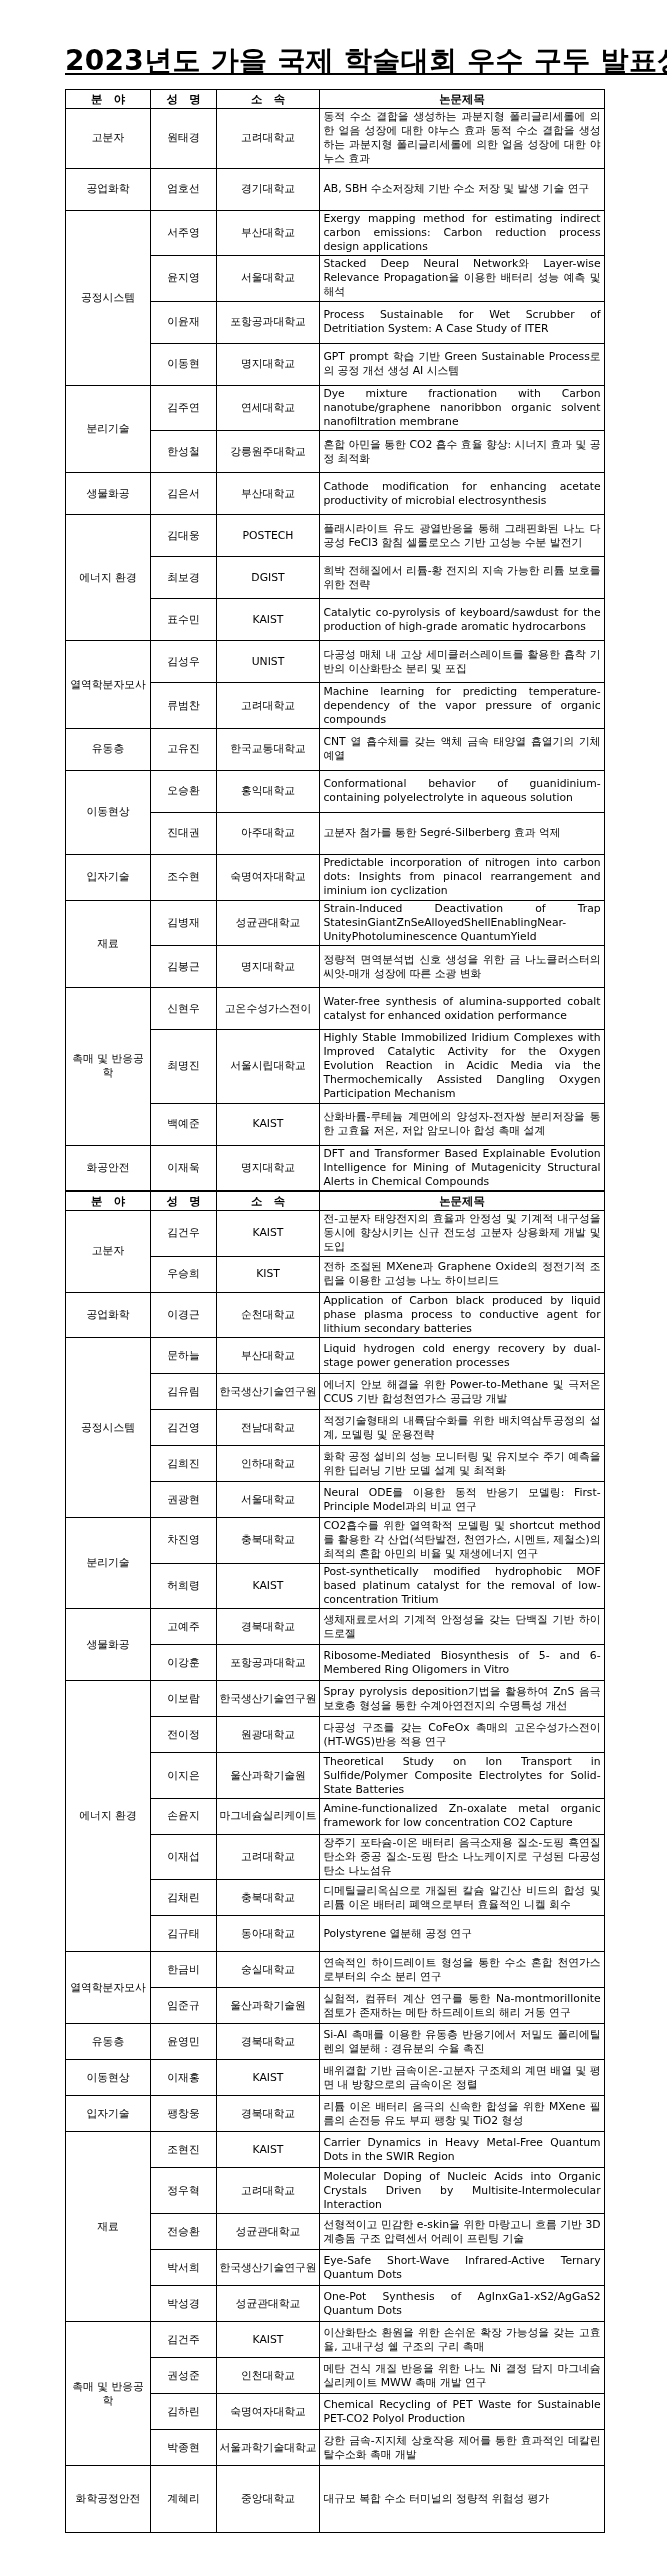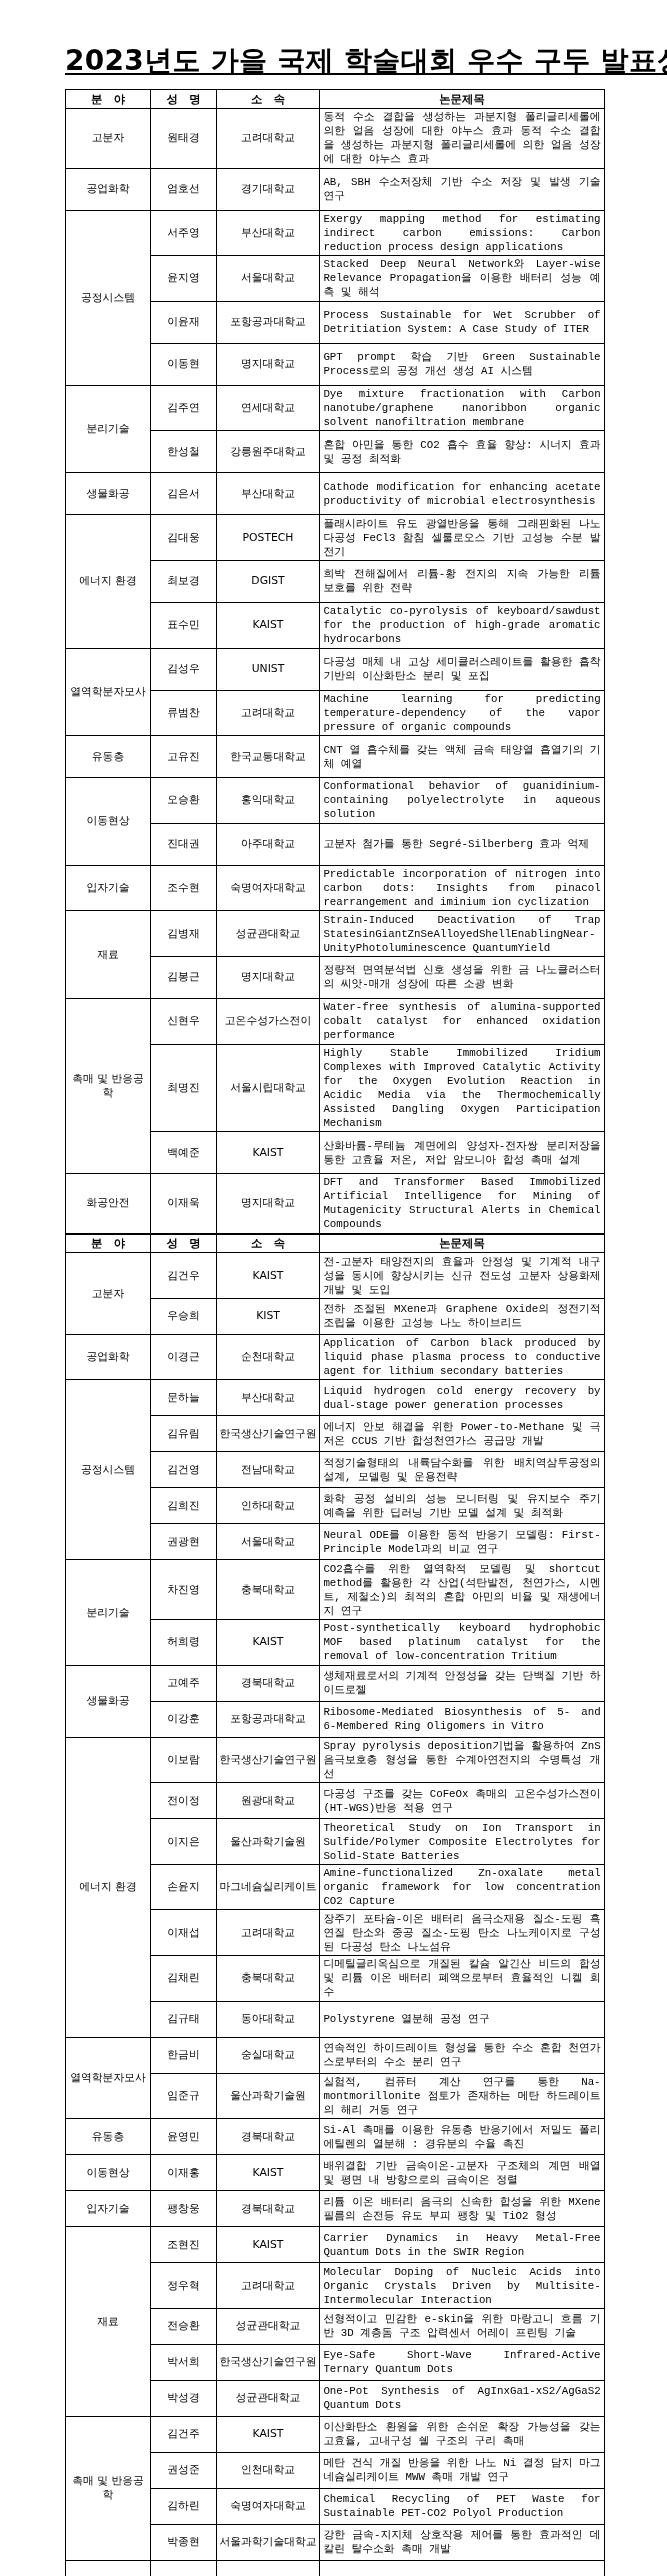--- a/index.html
+++ b/index.html
@@ -56,21 +56,20 @@
   }
   td.field-cell, td.name-cell, td.affiliation-cell {
     text-align: center;
     padding: 1.3px 1.3px;
     word-break: break-all;
   }
   td.paper-title-cell {
     text-align: justify;
     text-justify: inter-word;
     padding: 1.3px 3.4px;
-    font-family: Liberation Mono, monospace;
   }
   tr.group-start td { border-top: 1.3px solid #000; }
 </style>
 </head>
 <body>
 
 <div class="page">
 
   <h1 class="doc-title">2023년도 가을 국제 학술대회 우수 구두 발표상 수상자</h1>
 
@@ -214,21 +213,21 @@
         </tr>
         <tr>
           <td class="name-cell">백예준</td>
           <td class="affiliation-cell">KAIST</td>
           <td class="paper-title-cell">산화바륨-루테늄 계면에의 양성자-전자쌍 분리저장을 통한 고효율 저온, 저압 암모니아 합성 촉매 설계</td>
         </tr>
         <tr class="group-start">
           <td rowspan="1" class="field-cell">화공안전</td>
           <td class="name-cell">이재욱</td>
           <td class="affiliation-cell">명지대학교</td>
-          <td class="paper-title-cell">DFT and Transformer Based Immobilized Artificial Intelligence for Mining of Mutagenicity Structural Alerts in Chemical Compounds</td>
+          <td class="paper-title-cell">DFT and Transformer Based Explainable Evolution Intelligence for Mining of Mutagenicity Structural Alerts in Chemical Compounds</td>
         </tr>
       </tbody>
   </table>
 
 
   <table id="table2" class="awards-table table-compact">
     <colgroup>
       <col class="c-field">
         <col class="c-name">
         <col class="c-affil">
@@ -288,21 +287,21 @@
         </tr>
         <tr class="group-start">
           <td rowspan="2" class="field-cell">분리기술</td>
           <td class="name-cell">차진영</td>
           <td class="affiliation-cell">충북대학교</td>
           <td class="paper-title-cell">CO2흡수를 위한 열역학적 모델링 및 shortcut method를 활용한 각 산업(석탄발전, 천연가스, 시멘트, 제철소)의 최적의 혼합 아민의 비율 및 재생에너지 연구</td>
         </tr>
         <tr>
           <td class="name-cell">허희령</td>
           <td class="affiliation-cell">KAIST</td>
-          <td class="paper-title-cell">Post-synthetically keyboard hydrophobic MOF based platinum catalyst for the removal of low-concentration Tritium</td>
+          <td class="paper-title-cell">Post-synthetically modified hydrophobic MOF based platinum catalyst for the removal of low-concentration Tritium</td>
         </tr>
         <tr class="group-start">
           <td rowspan="2" class="field-cell">생물화공</td>
           <td class="name-cell">고예주</td>
           <td class="affiliation-cell">경북대학교</td>
           <td class="paper-title-cell">생체재료로서의 기계적 안정성을 갖는 단백질 기반 하이드로젤</td>
         </tr>
         <tr>
           <td class="name-cell">이강훈</td>
           <td class="affiliation-cell">포항공과대학교</td>

